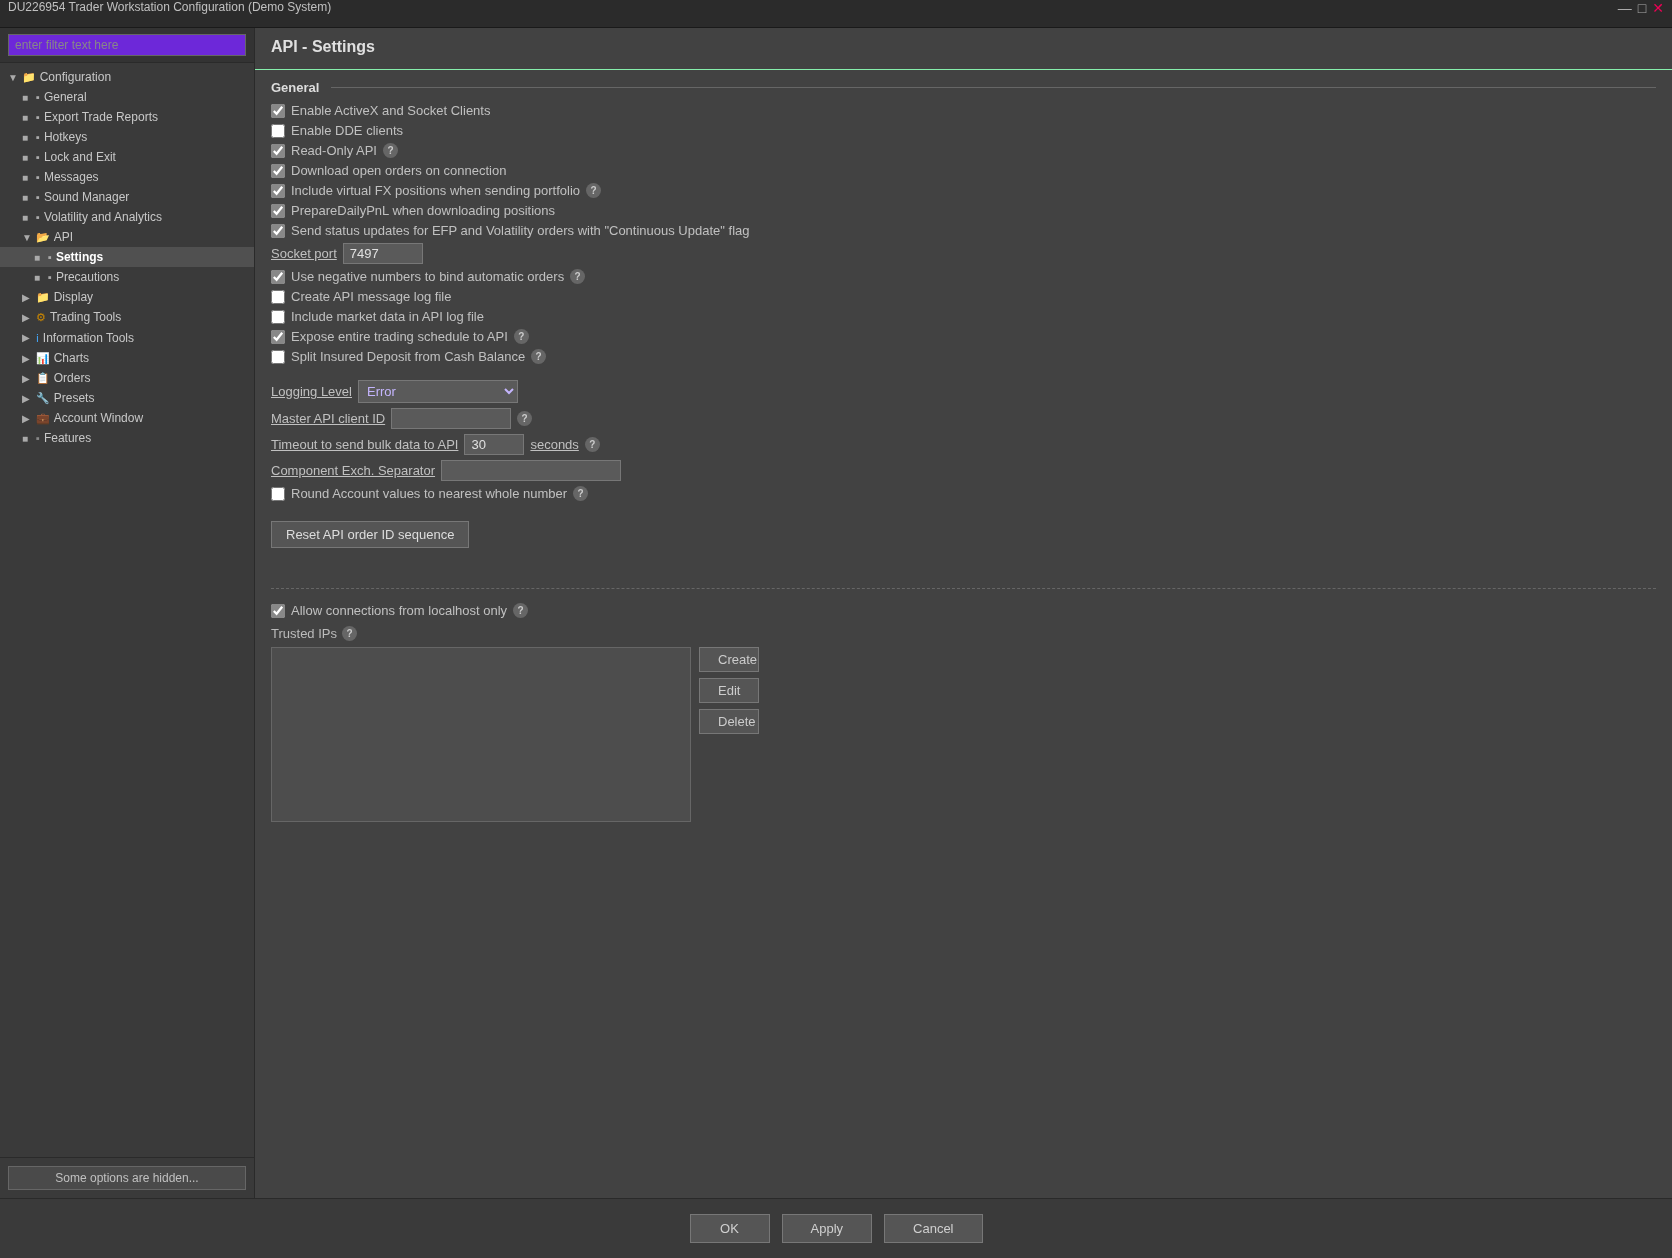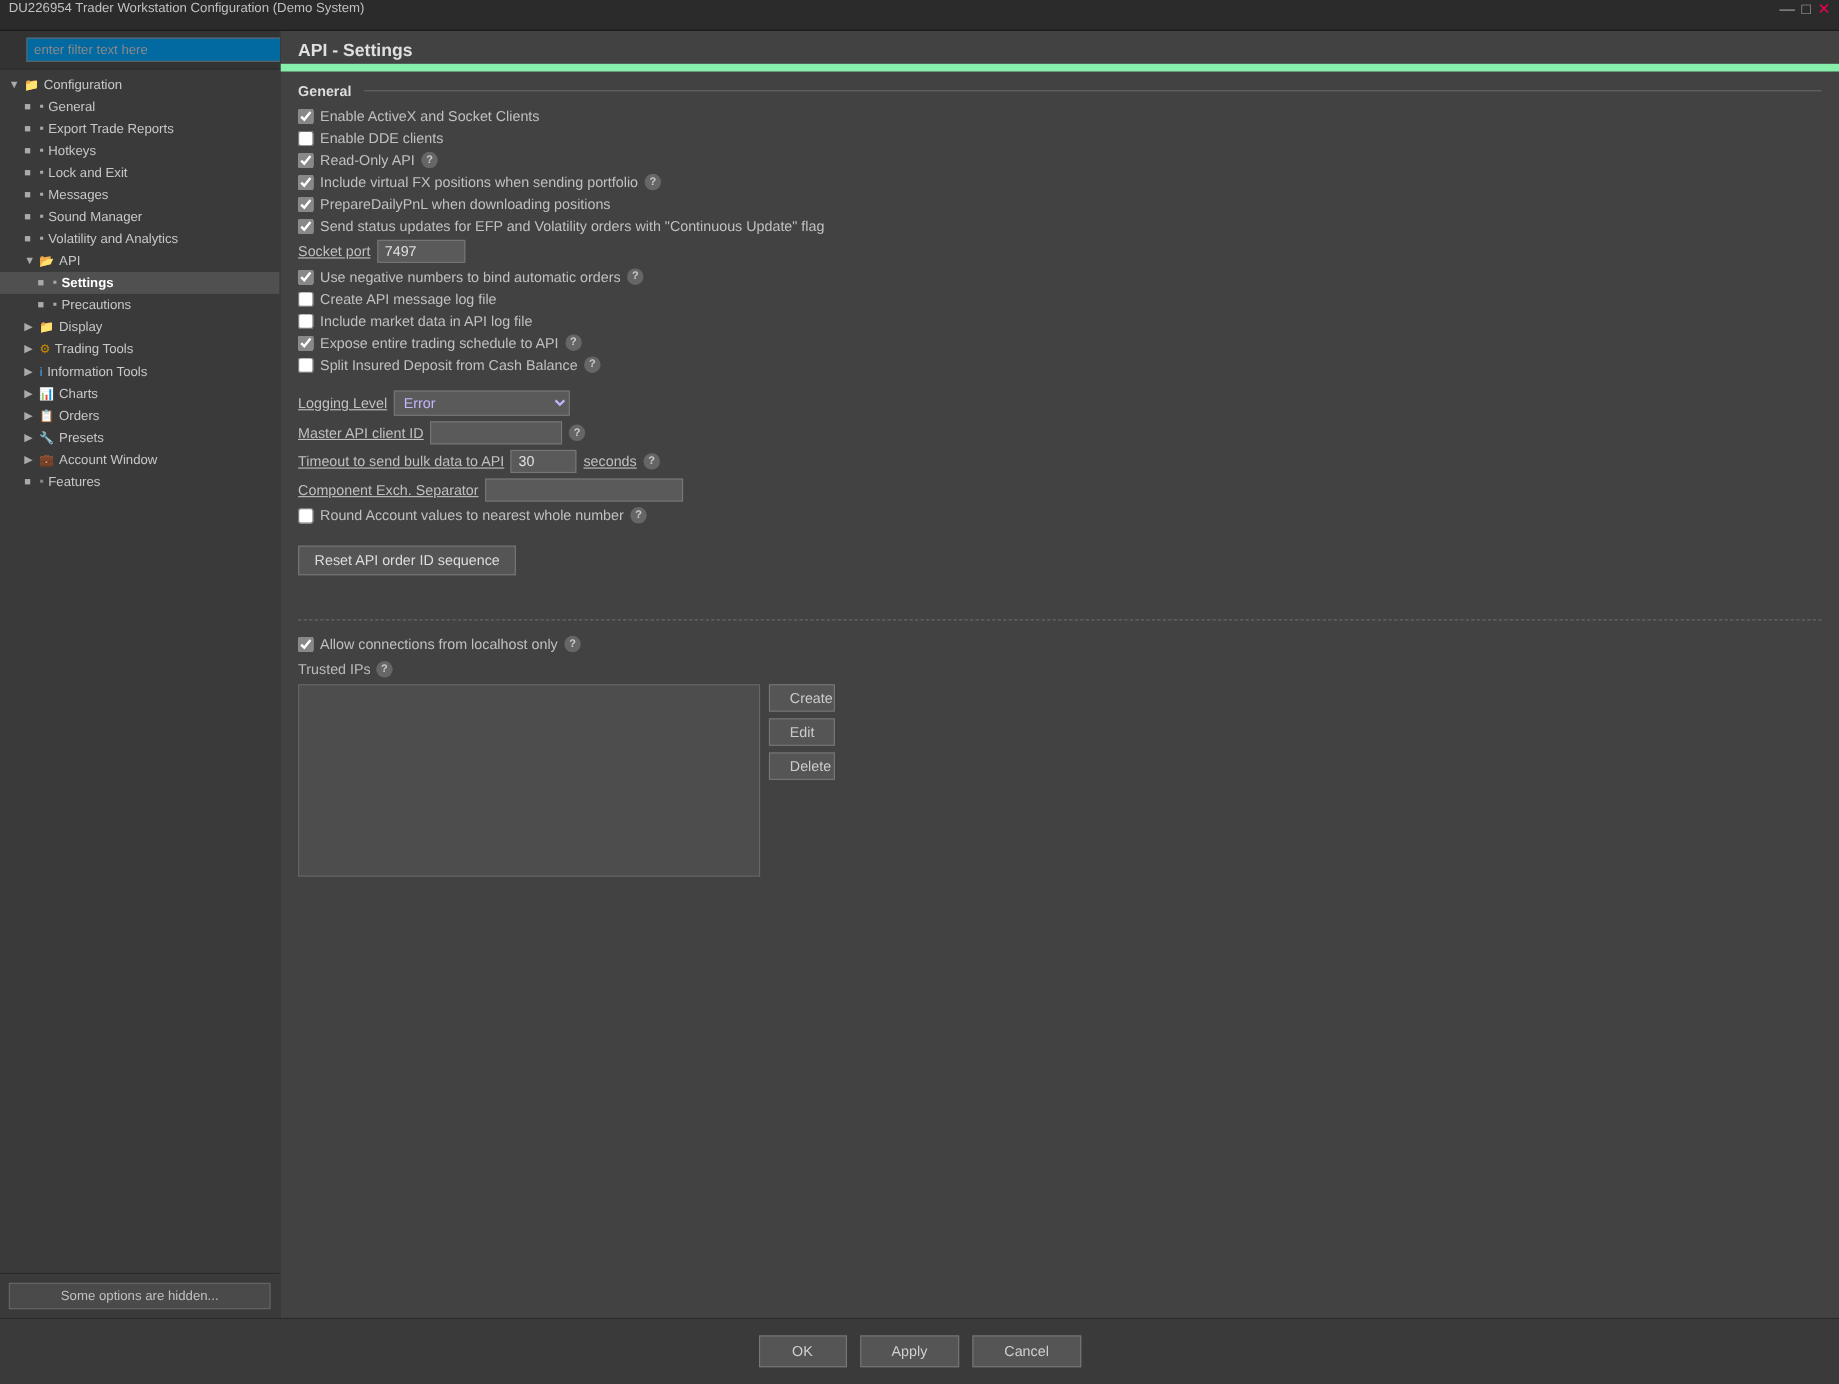--- a/index.html
+++ b/index.html
@@ -51,27 +51,26 @@
       flex-direction: column;
       overflow-y: auto;
     }
     .sidebar-filter {
       padding: 6px 8px;
       background: #333;
       border-bottom: 1px solid #2a2a2a;
     }
     .sidebar-filter input {
       width: 100%;
-      background: #0369a1;
+      background: #6d28d9;
       border: 1px solid #666;
       color: #bbb;
       padding: 3px 6px;
       font-size: 12px;
       outline: none;
-      margin-left: 16px;
     }
     .sidebar-filter input::placeholder { color: #888; }
     .sidebar-tree {
       flex: 1;
       padding: 4px 0;
     }
     .tree-item {
       padding: 3px 8px;
       cursor: pointer;
       display: flex;
@@ -108,22 +107,22 @@
       width: 100%;
     }
     
     .content {
       flex: 1;
       background: #424242;
       overflow-y: auto;
       padding: 0;
     }
     .content-header {
-      padding: 10px 16px 2px 16px;
-      border-bottom: 7px solid #86efac;
+      padding: 10px 16px 13px 16px;
+      border-bottom: 1px solid #86efac;
       font-size: 16px;
       font-weight: bold;
       color: #e0e0e0;
     }
     .content-body {
       padding: 10px 16px;
     }
     .section-label {
       font-weight: bold;
       color: #ddd;
@@ -448,20 +447,24 @@
         <span class="field-label">Enable ActiveX and Socket Clients</span>
       </div>
       <div class="checkbox-row">
         <input type="checkbox" style="">
         <span class="field-label">Enable DDE clients</span>
       </div>
       <div class="checkbox-row">
         <input type="checkbox" checked="" style="">
         <span class="field-label">Read-Only API</span>
         <span class="help-icon">?</span>
+      </div>
+      <div class="checkbox-row">
+        <input type="checkbox" checked="" style="">
+        <span class="field-label">Download open orders on connection</span>
       </div>
       <div class="checkbox-row">
         <input type="checkbox" checked="" style="">
         <span class="field-label">Include virtual FX positions when sending portfolio</span>
         <span class="help-icon">?</span>
       </div>
       <div class="checkbox-row">
         <input type="checkbox" checked="" style="">
         <span class="field-label">PrepareDailyPnL when downloading positions</span>
       </div>

